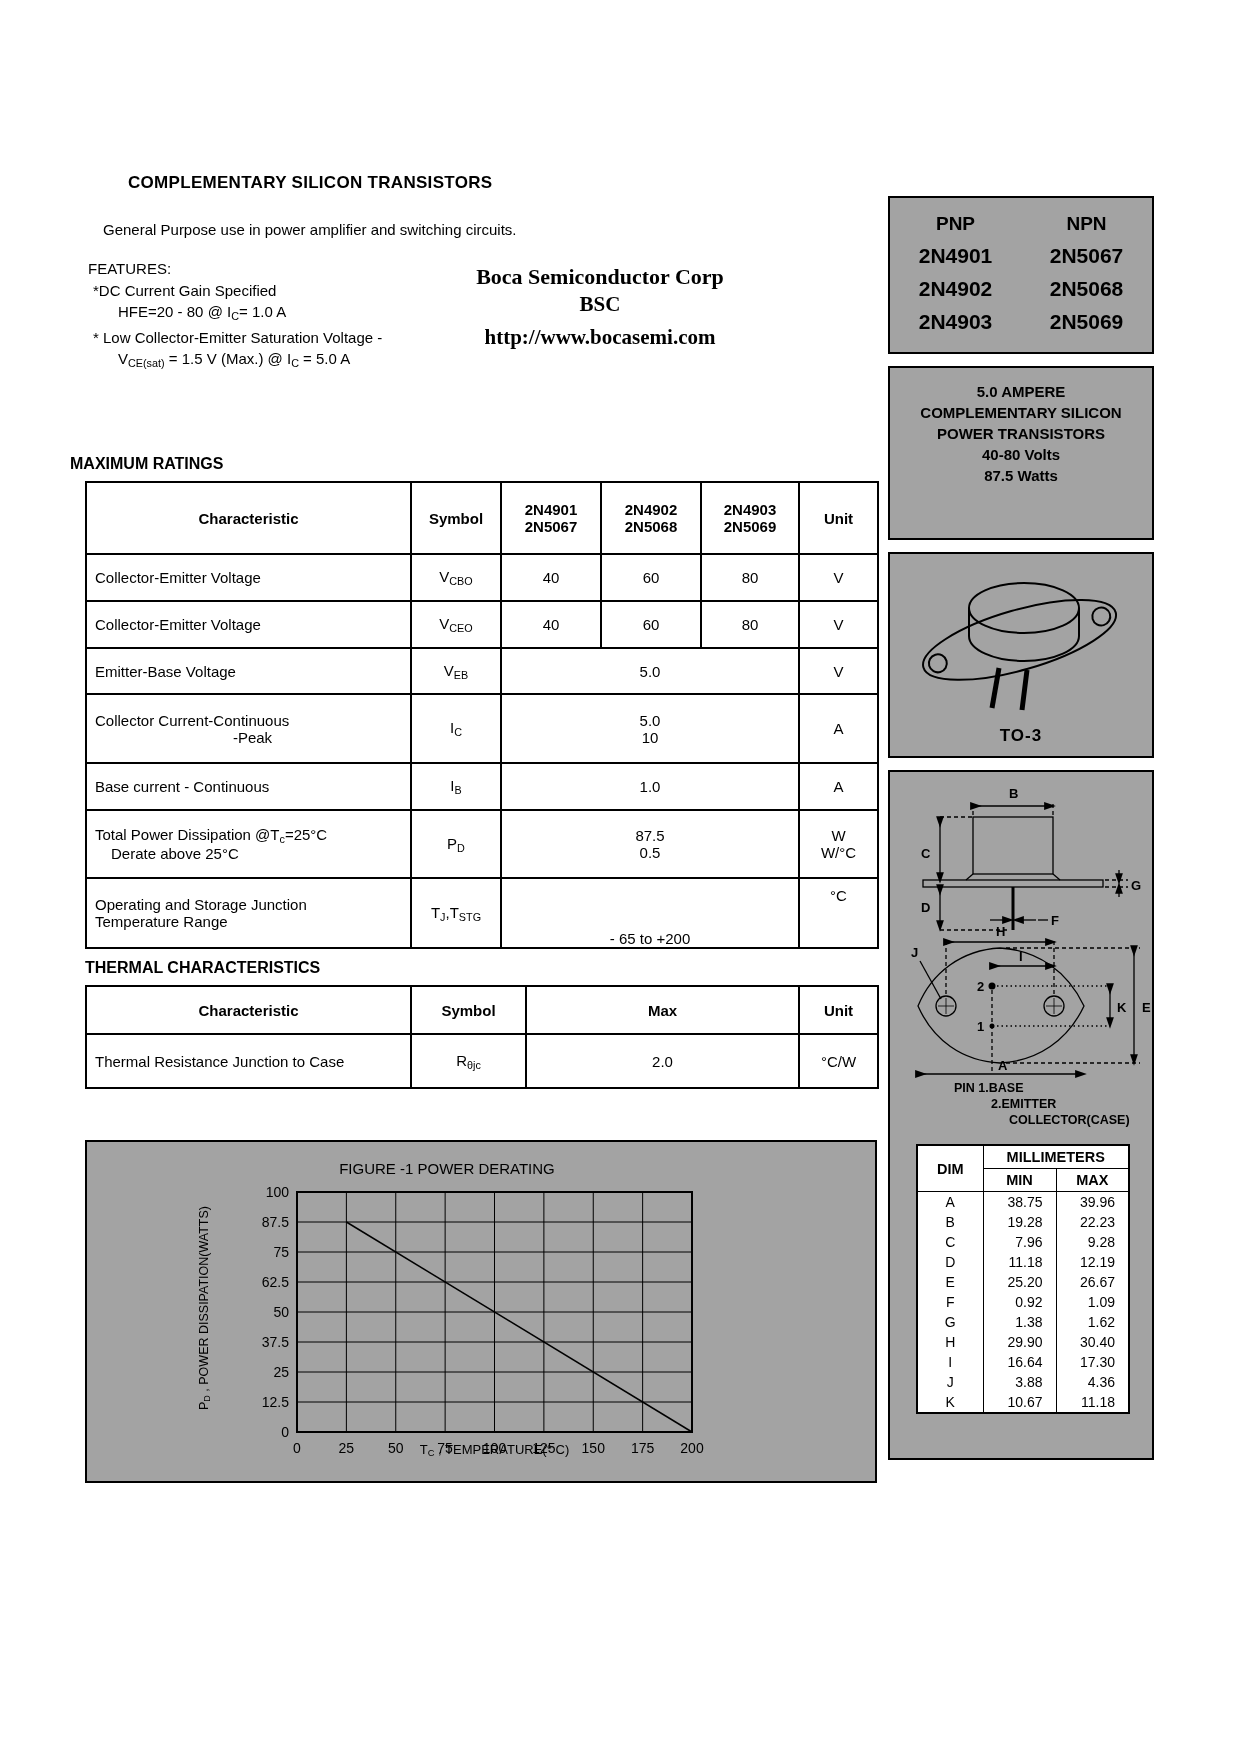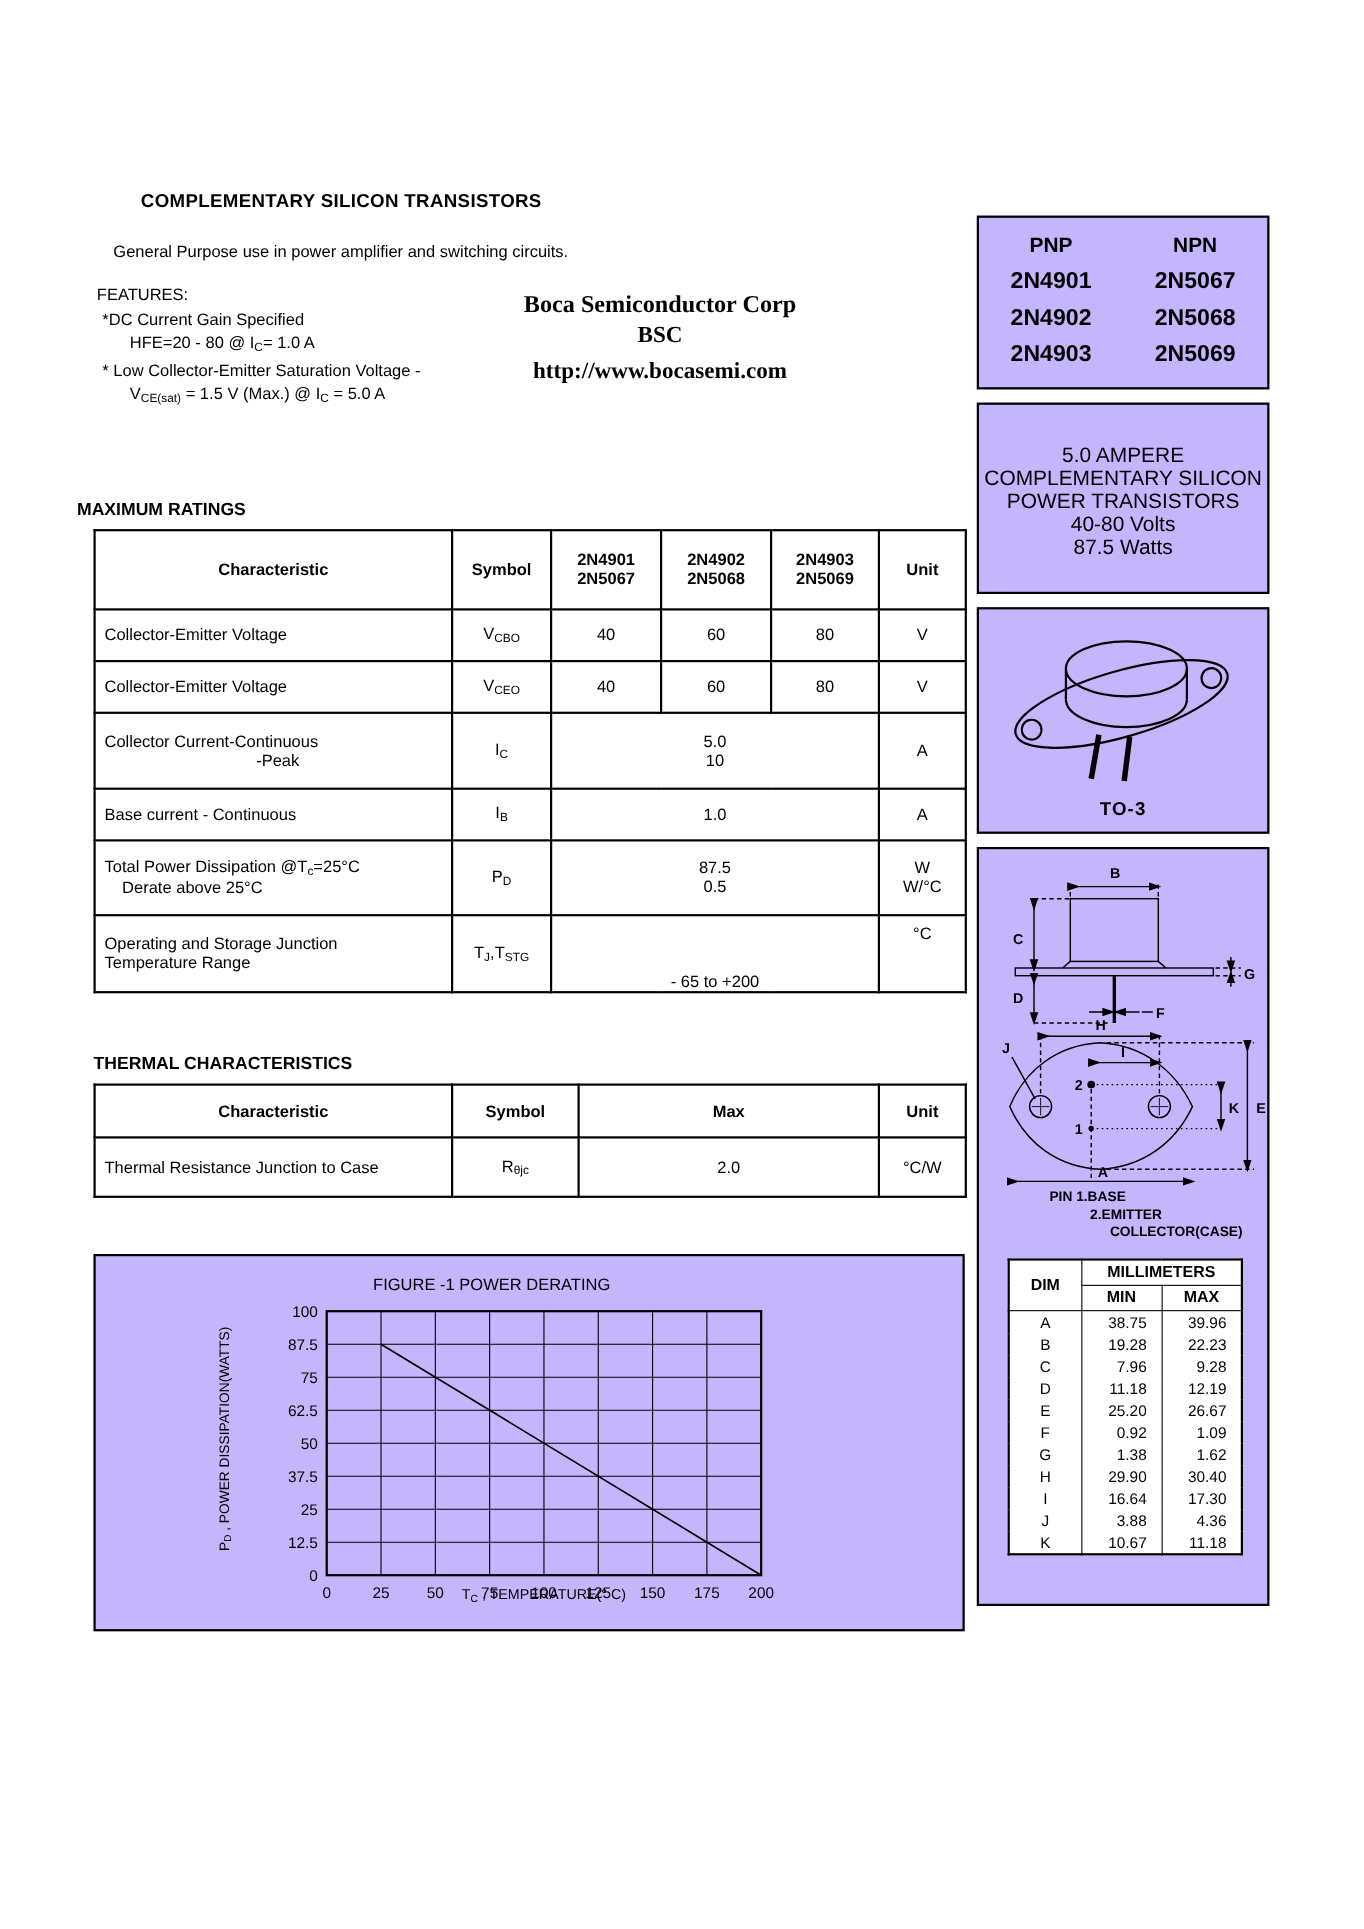--- a/index.html
+++ b/index.html
@@ -1,40 +1,40 @@
 <!DOCTYPE html>
 <html><head>
 <meta charset="utf-8">
 <style>
   html,body{margin:0;padding:0;background:#e8e8e8;}
   .page{position:relative;width:1240px;height:1754px;background:#ffffff;color:#000;
         font-family:"Liberation Sans",sans-serif;overflow:hidden;}
   .abs{position:absolute;}
-  .box{position:absolute;border:2px solid #000;background:#c4b5fd;}
+  .box{position:absolute;border:2px solid #000;background:#a3a3a3;}
   .sub{font-size:0.72em;vertical-align:-0.25em;}
 
   #title{left:128px;top:173px;font-size:17px;font-weight:bold;letter-spacing:.3px;}
   #subtitle{left:103px;top:221px;font-size:15px;}
   #features{left:88px;top:258px;font-size:15px;line-height:21px;}
   .feat-head{margin-bottom:1px;}
   .ind0{margin-left:5px;}
   .ind1{margin-left:30px;}
   #company{left:432px;top:264px;width:336px;text-align:center;
            font-family:"Liberation Serif",serif;font-weight:bold;}
   .cname{font-size:22px;}
   .cabbr{font-size:21px;margin-top:2px;}
   .curl{font-size:21px;margin-top:8px;}
 
   #parts-box{left:888px;top:196px;width:262px;height:154px;}
   .parts-head,.parts-row{display:grid;grid-template-columns:1fr 1fr;text-align:center;font-weight:bold;}
   .parts-head{margin-top:15px;font-size:19px;}
   .parts-row{font-size:21px;margin-top:9px;}
 
   #summary-box{left:888px;top:366px;width:262px;height:170px;}
-  .summary-lines{margin-top:36px;text-align:center;font-size:19px;line-height:21px;}
+  .summary-lines{margin-top:13px;text-align:center;font-size:15px;line-height:21px;font-weight:bold;}
 
   #package-box{left:888px;top:552px;width:262px;height:202px;}
   #to3-svg{position:absolute;left:6px;top:2px;}
   .to3-label{position:absolute;bottom:10px;width:100%;text-align:center;
              font-size:17px;font-weight:bold;letter-spacing:1px;}
 
   .section-heading{position:absolute;font-size:16px;font-weight:bold;}
   #max-heading{left:70px;top:455px;}
   #thermal-heading{left:85px;top:959px;}
 
@@ -186,20 +186,26 @@
       <td>60</td>
       <td>80</td>
       <td>V</td>
     </tr>
     <tr style="height:47px">
       <td class="char-cell"><span>Collector-Emitter Voltage</span></td>
       <td><span>V</span><span class="sub">CEO</span></td>
       <td>40</td>
       <td>60</td>
       <td>80</td>
+      <td>V</td>
+    </tr>
+    <tr style="height:46px">
+      <td class="char-cell"><span>Emitter-Base Voltage</span></td>
+      <td><span>V</span><span class="sub">EB</span></td>
+      <td colspan="3">5.0</td>
       <td>V</td>
     </tr>
     <tr style="height:69px">
       <td class="char-cell">
         <div><span>Collector Current-Continuous</span></div>
         <div class="line2-center"><span>-Peak</span></div>
       </td>
       <td><span>I</span><span class="sub">C</span></td>
       <td colspan="3">
         <div>5.0</div>

